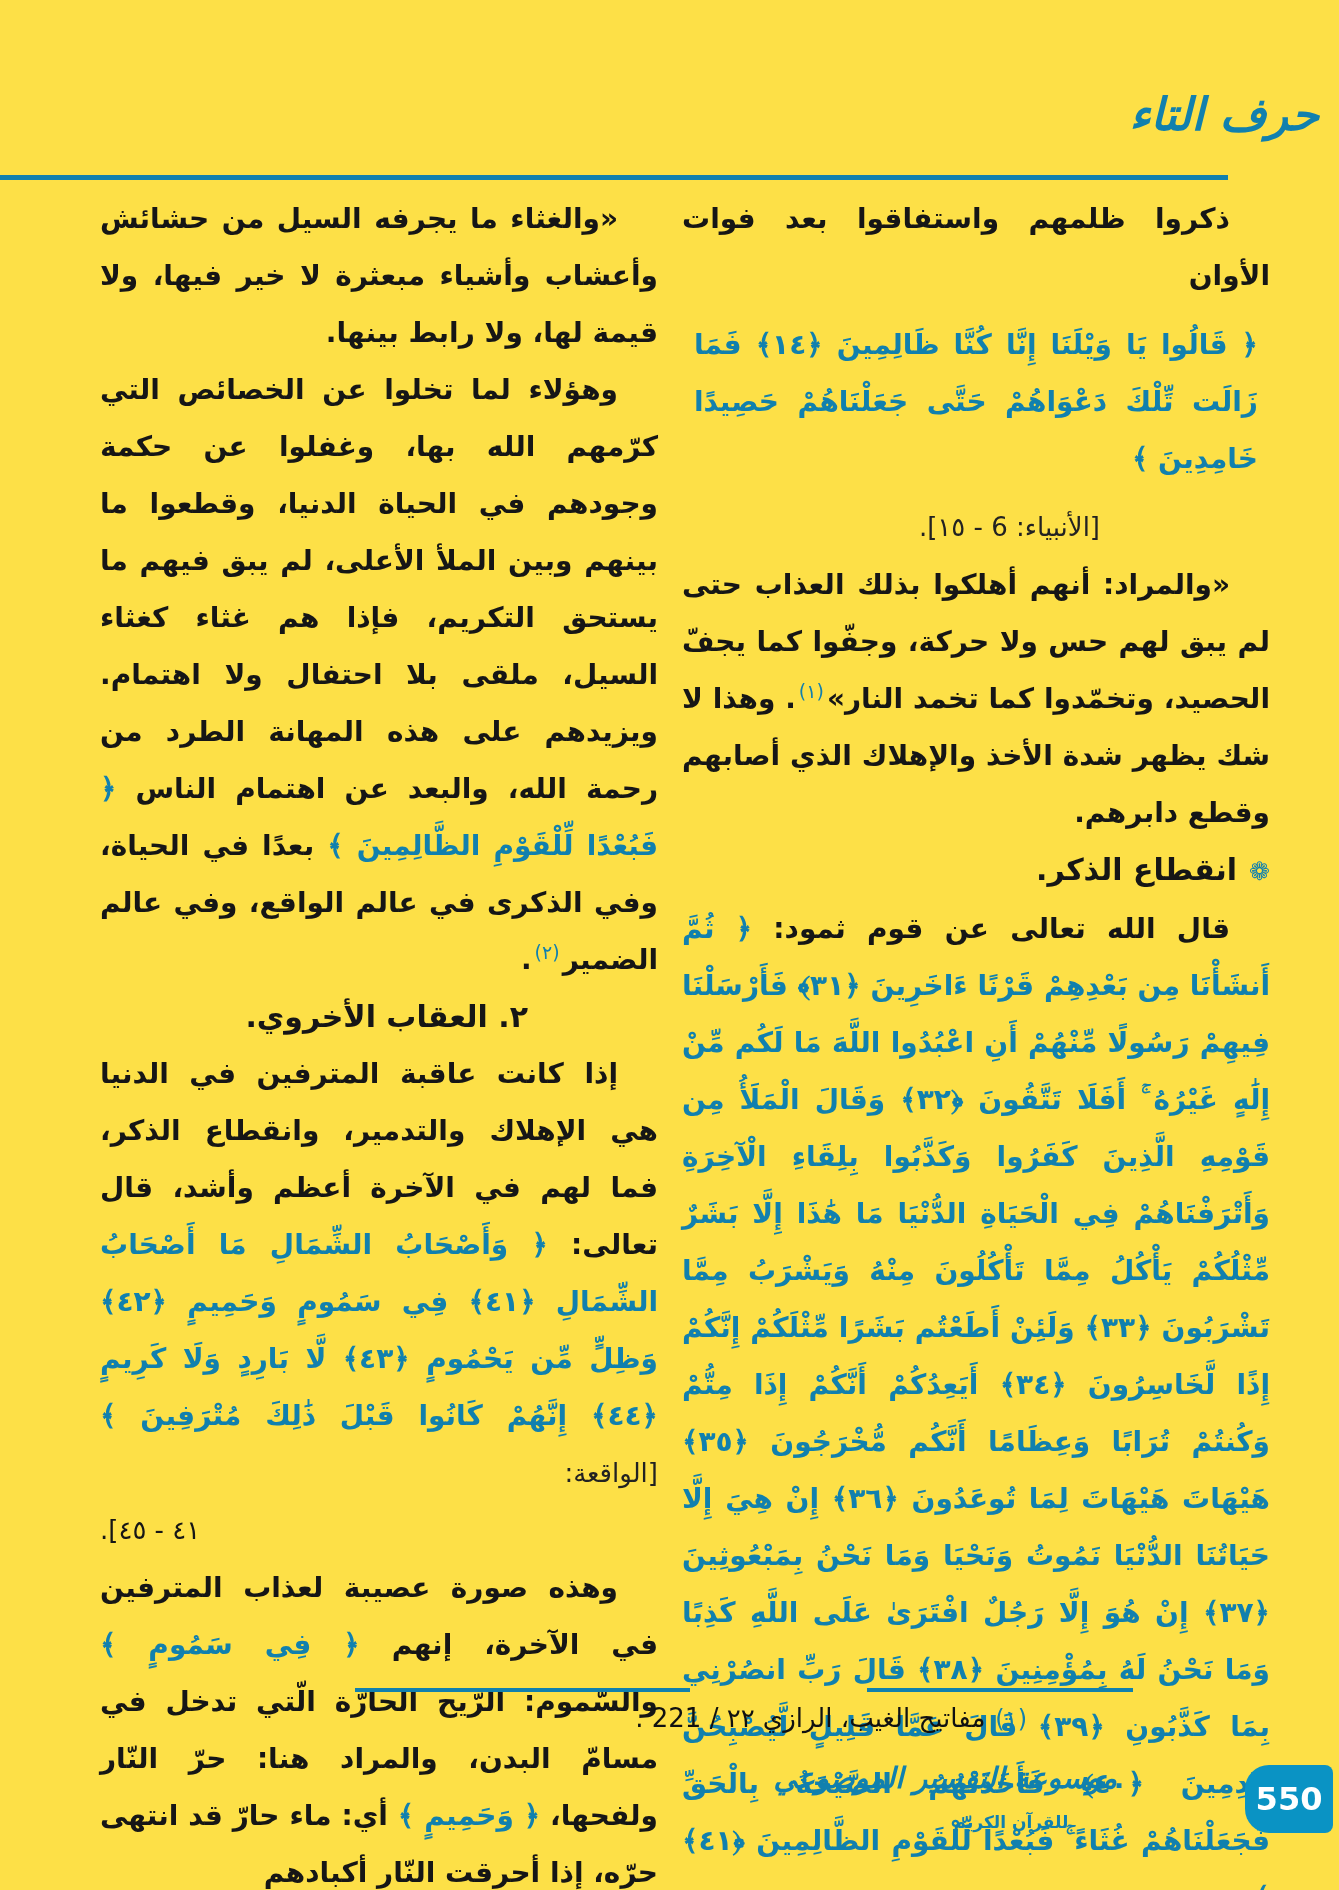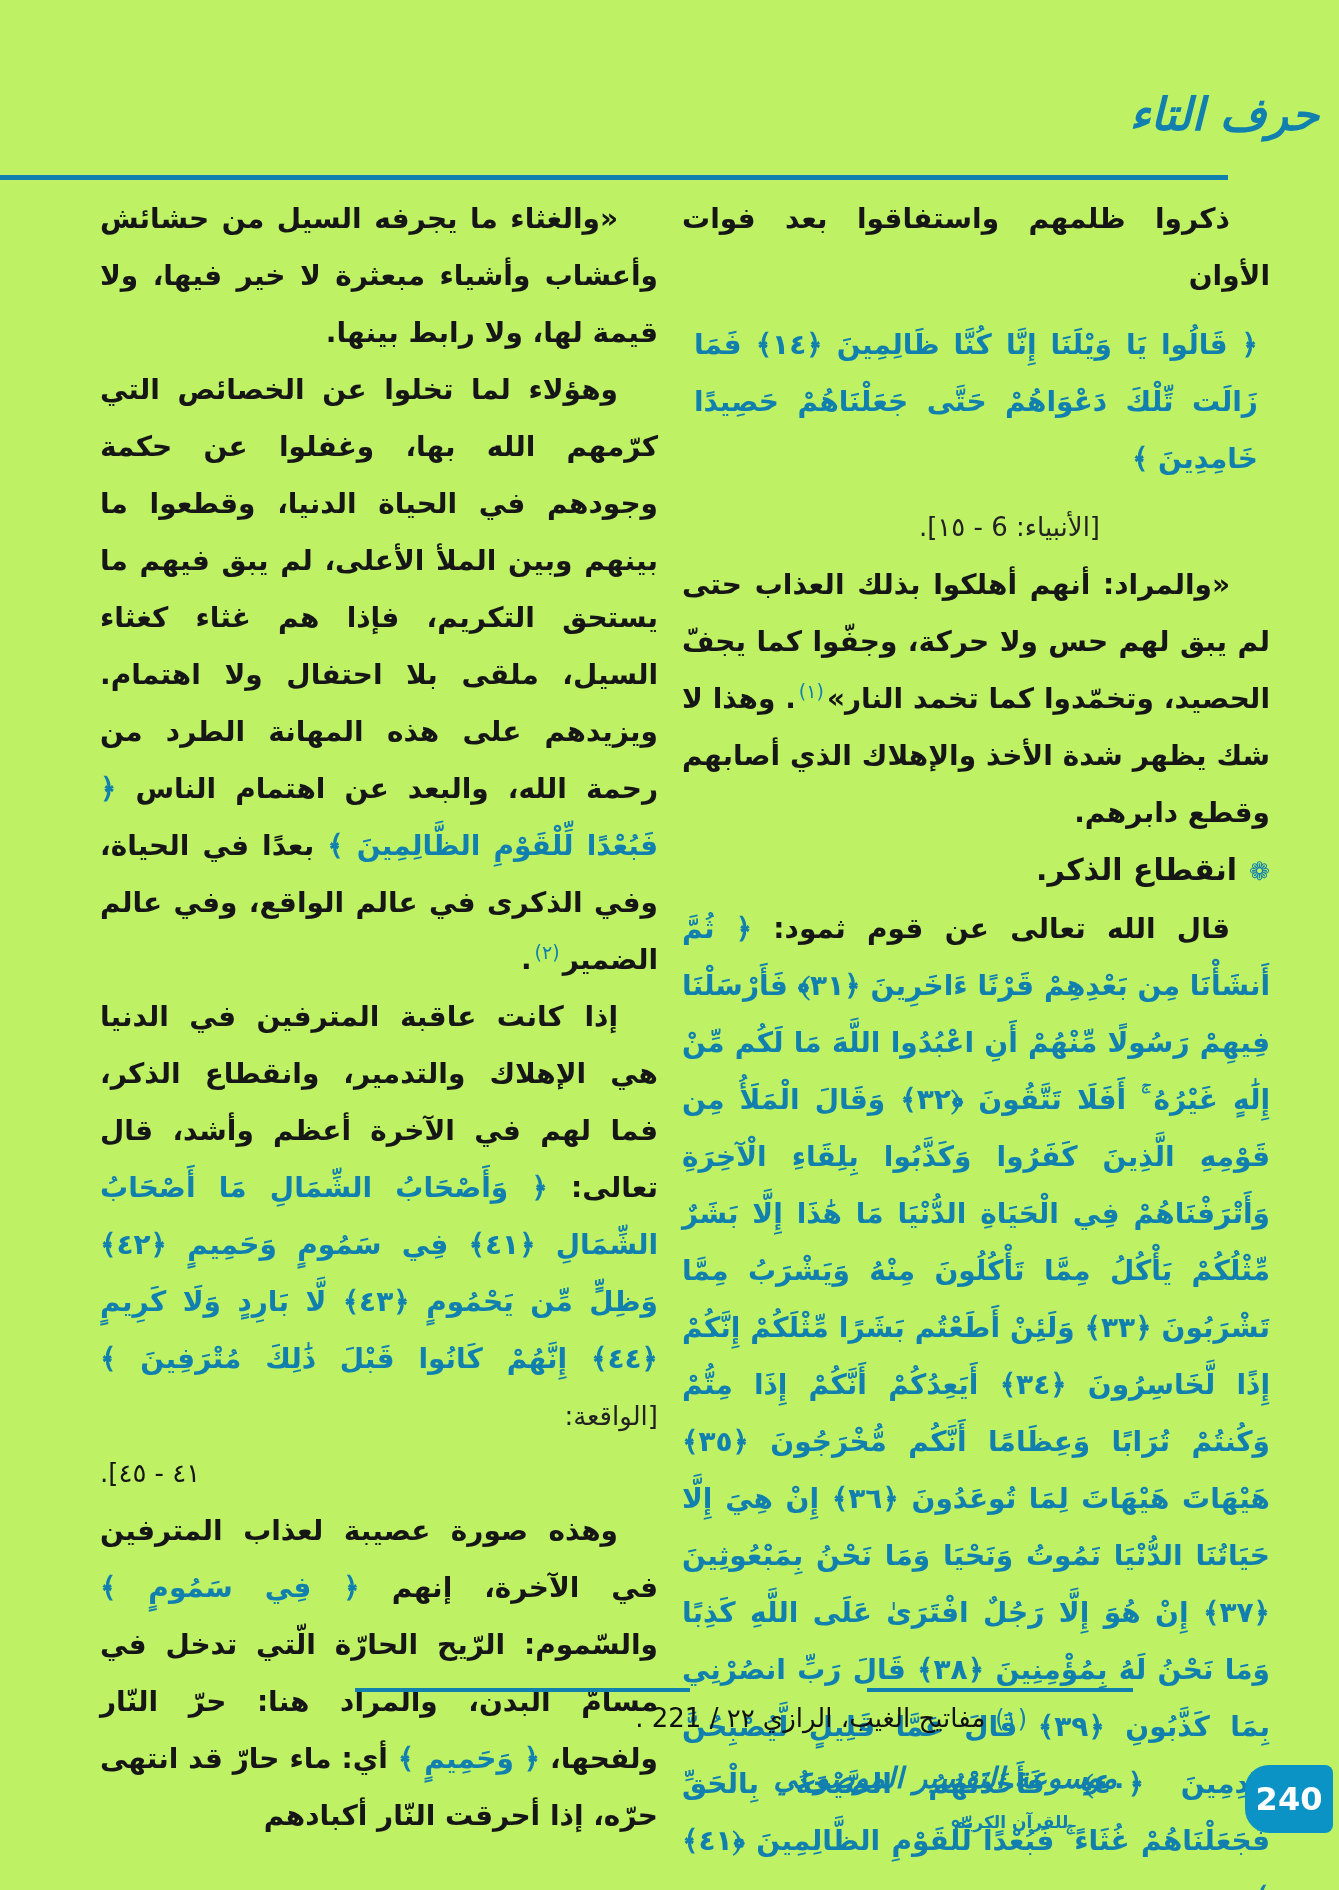--- a/index.html
+++ b/index.html
@@ -1,18 +1,18 @@
 <!DOCTYPE html>
 <html lang="ar"><head>
 <meta charset="utf-8">
 <style>
   html,body { margin:0; padding:0; background:#e8e8e8; }
   .page {
     position:relative; width:1339px; height:1890px; margin:0 auto;
-    background:#bef264; overflow:hidden; direction:rtl;
+    background:#fde047; overflow:hidden; direction:rtl;
     font-family:"DejaVu Sans", sans-serif;
   }
   
   .chapter-title {
     position:absolute; top:88px; right:20px;
     color:#1180ae; font-size:45px; font-weight:bold; font-style:italic;
     letter-spacing:-1px; white-space:nowrap;
   }
   .header-rule {
     position:absolute; top:175px; left:0; width:1228px; height:5px;
@@ -83,32 +83,33 @@
       <div class="verse-ref ref-anbiya">[الأنبياء: 6 - ١٥].</div>
       <p class="body"><span>«والمراد: أنهم أهلكوا بذلك العذاب حتى لم يبق لهم حس ولا حركة، وجفّوا كما يجفّ الحصيد، وتخمّدوا كما تخمد النار»</span><span class="fn-marker">(١)</span><span>. وهذا لا شك يظهر شدة الأخذ والإهلاك الذي أصابهم وقطع دابرهم.</span></p>
       <div class="section-heading"><span class="flower-bullet">❁</span><span>انقطاع الذكر.</span></div>
       <p class="body"><span>قال الله تعالى عن قوم ثمود: </span><span class="quran-inline">﴿ ثُمَّ أَنشَأْنَا مِن بَعْدِهِمْ قَرْنًا ءَاخَرِينَ ﴿٣١﴾ فَأَرْسَلْنَا فِيهِمْ رَسُولًا مِّنْهُمْ أَنِ اعْبُدُوا اللَّهَ مَا لَكُم مِّنْ إِلَٰهٍ غَيْرُهُ ۚ أَفَلَا تَتَّقُونَ ﴿٣٢﴾ وَقَالَ الْمَلَأُ مِن قَوْمِهِ الَّذِينَ كَفَرُوا وَكَذَّبُوا بِلِقَاءِ الْآخِرَةِ وَأَتْرَفْنَاهُمْ فِي الْحَيَاةِ الدُّنْيَا مَا هَٰذَا إِلَّا بَشَرٌ مِّثْلُكُمْ يَأْكُلُ مِمَّا تَأْكُلُونَ مِنْهُ وَيَشْرَبُ مِمَّا تَشْرَبُونَ ﴿٣٣﴾ وَلَئِنْ أَطَعْتُم بَشَرًا مِّثْلَكُمْ إِنَّكُمْ إِذًا لَّخَاسِرُونَ ﴿٣٤﴾ أَيَعِدُكُمْ أَنَّكُمْ إِذَا مِتُّمْ وَكُنتُمْ تُرَابًا وَعِظَامًا أَنَّكُم مُّخْرَجُونَ ﴿٣٥﴾ هَيْهَاتَ هَيْهَاتَ لِمَا تُوعَدُونَ ﴿٣٦﴾ إِنْ هِيَ إِلَّا حَيَاتُنَا الدُّنْيَا نَمُوتُ وَنَحْيَا وَمَا نَحْنُ بِمَبْعُوثِينَ ﴿٣٧﴾ إِنْ هُوَ إِلَّا رَجُلٌ افْتَرَىٰ عَلَى اللَّهِ كَذِبًا وَمَا نَحْنُ لَهُ بِمُؤْمِنِينَ ﴿٣٨﴾ قَالَ رَبِّ انصُرْنِي بِمَا كَذَّبُونِ ﴿٣٩﴾ قَالَ عَمَّا قَلِيلٍ لَّيُصْبِحُنَّ نَادِمِينَ ﴿٤٠﴾ فَأَخَذَتْهُمُ الصَّيْحَةُ بِالْحَقِّ فَجَعَلْنَاهُمْ غُثَاءً ۚ فَبُعْدًا لِّلْقَوْمِ الظَّالِمِينَ ﴿٤١﴾ ﴾</span></p>
 
     </div>
 
     <div class="col col-left">
       <p class="body"><span>«والغثاء ما يجرفه السيل من حشائش وأعشاب وأشياء مبعثرة لا خير فيها، ولا قيمة لها، ولا رابط بينها.</span></p>
       <p class="body"><span>وهؤلاء لما تخلوا عن الخصائص التي كرّمهم الله بها، وغفلوا عن حكمة وجودهم في الحياة الدنيا، وقطعوا ما بينهم وبين الملأ الأعلى، لم يبق فيهم ما يستحق التكريم، فإذا هم غثاء كغثاء السيل، ملقى بلا احتفال ولا اهتمام. ويزيدهم على هذه المهانة الطرد من رحمة الله، والبعد عن اهتمام الناس </span><span class="quran-inline">﴿ فَبُعْدًا لِّلْقَوْمِ الظَّالِمِينَ ﴾</span><span> بعدًا في الحياة، وفي الذكرى في عالم الواقع، وفي عالم الضمير</span><span class="fn-marker">(٢)</span><span>.</span></p>
+      <div class="section-heading heading-2">٢. العقاب الأخروي.</div>
       <p class="body"><span>إذا كانت عاقبة المترفين في الدنيا هي الإهلاك والتدمير، وانقطاع الذكر، فما لهم في الآخرة أعظم وأشد، قال تعالى: </span><span class="quran-inline">﴿ وَأَصْحَابُ الشِّمَالِ مَا أَصْحَابُ الشِّمَالِ ﴿٤١﴾ فِي سَمُومٍ وَحَمِيمٍ ﴿٤٢﴾ وَظِلٍّ مِّن يَحْمُومٍ ﴿٤٣﴾ لَّا بَارِدٍ وَلَا كَرِيمٍ ﴿٤٤﴾ إِنَّهُمْ كَانُوا قَبْلَ ذَٰلِكَ مُتْرَفِينَ ﴾ </span><span class="verse-ref">[الواقعة:</span></p>
       <div class="ref-end-left">٤١ - ٤٥].</div>
       <p class="body"><span>وهذه صورة عصيبة لعذاب المترفين في الآخرة، إنهم </span><span class="quran-inline">﴿ فِي سَمُومٍ ﴾</span><span> والسّموم: الرّيح الحارّة الّتي تدخل في مسامّ البدن، والمراد هنا: حرّ النّار ولفحها، </span><span class="quran-inline">﴿ وَحَمِيمٍ ﴾</span><span> أي: ماء حارّ قد انتهى حرّه، إذا أحرقت النّار أكبادهم</span></p>
     </div>
   </div>
 
   <div class="fn-rule fn-rule-right"></div>
   <div class="fn-rule fn-rule-left"></div>
 
   <div class="footnote footnote-right"><span class="fn-num">(١)</span><span>مفاتيح الغيب، الرازي ٢٢ / 221 .</span></div>
 
   <div class="publisher-logo">
     <div class="logo-line1">موسوعة التفسير الموضوعي</div>
     <div class="logo-line2">للقرآن الكريم</div>
   </div>
   <div class="page-badge">
-      <span>240</span>
+      <span>550</span>
     </div>
 
 </div>
 
 </body></html>

